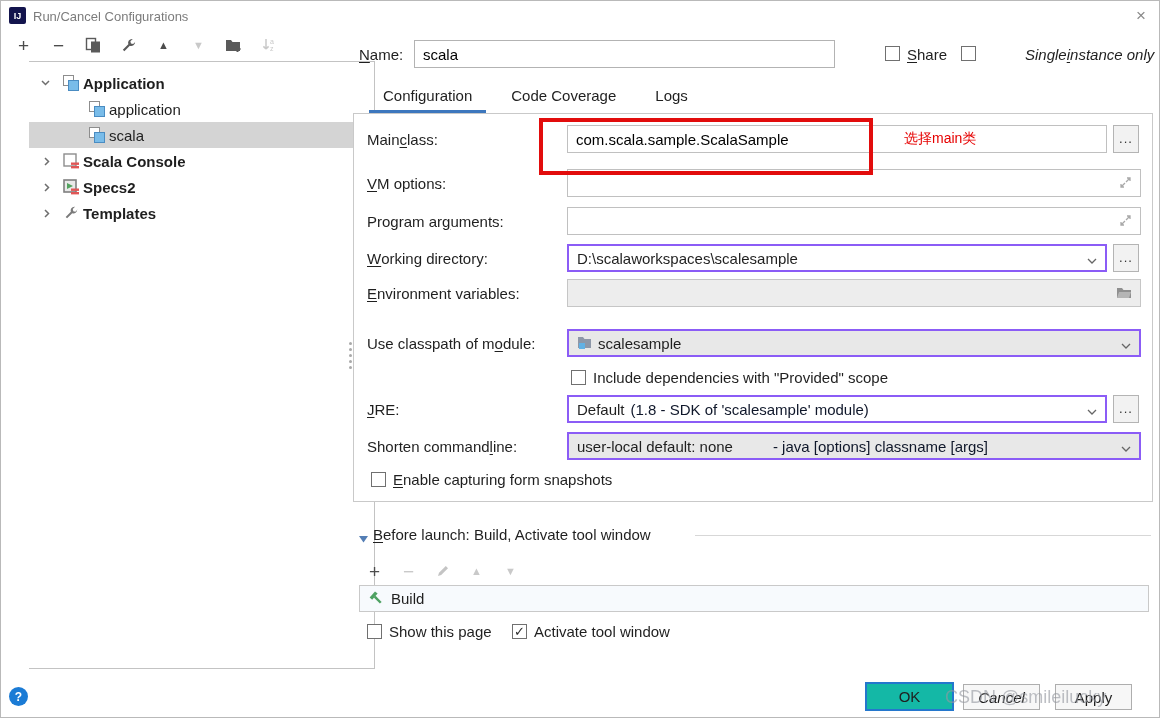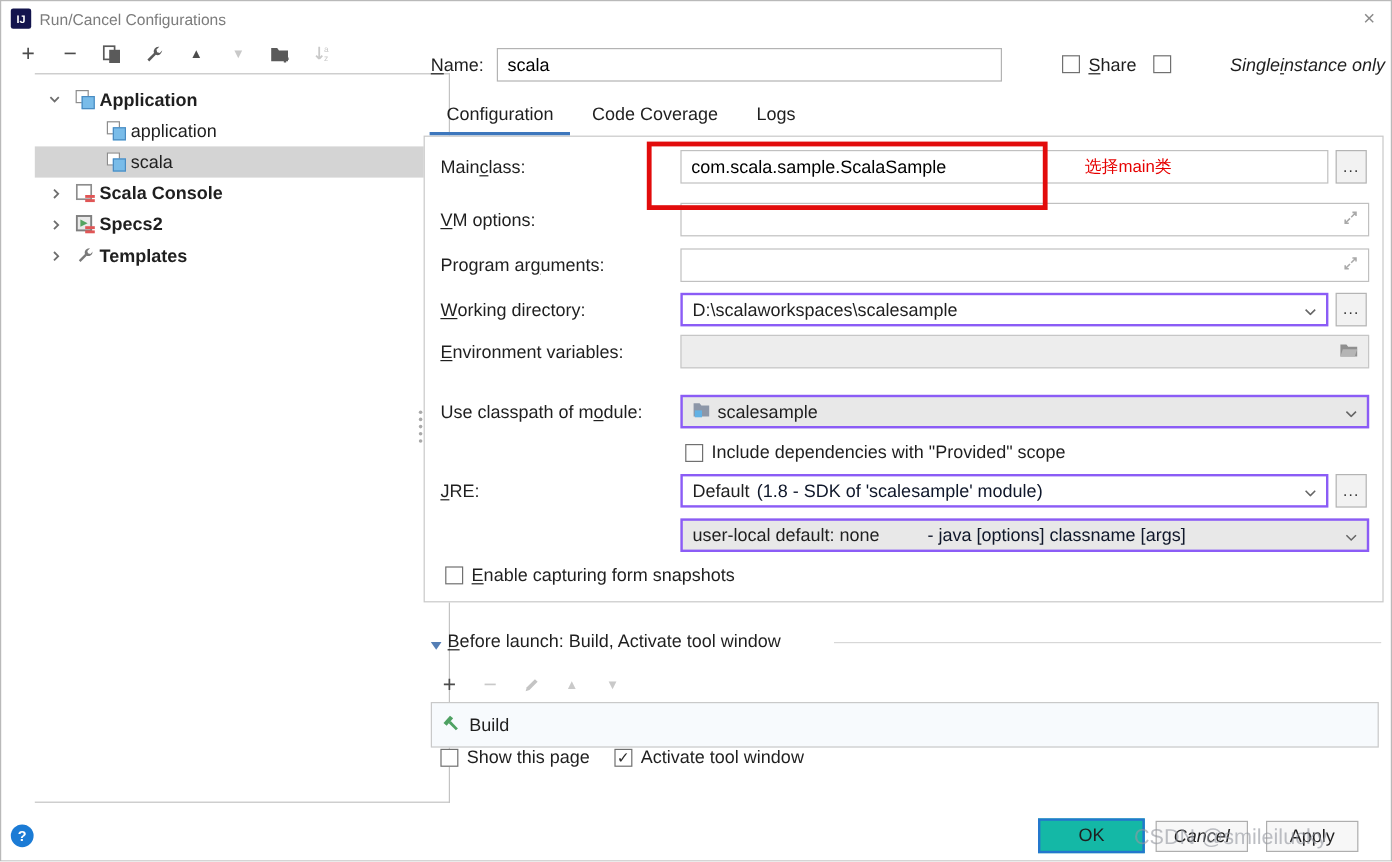--- a/index.html
+++ b/index.html
@@ -204,21 +204,21 @@
       <i></i>
   </div>
 
   <div class="abs flabel" style="left:358px; top:39px;"><u>N</u>ame:</div>
   <input class="abs txt" style="left: 413px; top: 39px; width: 421px; height: 28px;" value="scala">
   <span class="abs cb" style="left:884px; top:45px;"></span>
   <div class="abs flabel" style="left:906px; top:39px;"><u>S</u>hare</div>
   <span class="abs cb" style="left:960px; top:45px;"></span>
   <div class="abs flabel" style="left:1024px; top:39px;font-style:italic;">Single <u>i</u>nstance only</div>
 
-  <div class="abs tbar" style="left:357px; top:80px; gap:4px;">
+  <div class="abs tbar" style="left:368px; top:80px; gap:11px;">
     <div class="tab active">Configuration</div>
     <div class="tab">Code Coverage</div>
     <div class="tab">Logs</div>
   </div>
 
   <div id="formpanel" class="abs" style="left:352px; top:112px; width:800px; height:389px;"></div>
 
   <div class="abs flabel" style="left:366px; top:124px;">Main <u>c</u>lass:</div>
   <input class="abs txt" style="left: 566px; top: 124px; width: 540px; height: 28px; border-color: rgb(192, 192, 192);" value="com.scala.sample.ScalaSample">
   <div class="abs annot" style="left:903px; top:124px;">选择main类</div>
@@ -282,20 +282,21 @@
   <div class="abs combo" style="left:566px; top:394px; width:540px; height:28px;">
     <span>Default</span>
     <span class="hint">(1.8 - SDK of 'scalesample' module)</span>
     <span class="spring"></span>
     <span><svg width="10" height="6" viewBox="0 0 10 6">
           <path d="M1 1l4 4 4-4" stroke="#666" stroke-width="1.3" fill="none"></path>
         </svg></span>
   </div>
   <div class="abs browse" style="left:1112px; top:394px; width:26px; height:28px;">...</div>
 
+  <div class="abs flabel" style="left:366px; top:431px;">Shorten command <u>l</u>ine:</div>
   <div class="abs combo gray" style="left:566px; top:431px; width:574px; height:28px;gap:40px;">
     <span>user-local default: none</span>
     <span class="hint">- java [options] classname [args]</span>
     <span class="spring"></span>
     <span><svg width="10" height="6" viewBox="0 0 10 6">
           <path d="M1 1l4 4 4-4" stroke="#666" stroke-width="1.3" fill="none"></path>
         </svg></span>
   </div>
 
   <div class="abs cbrow" style="left:370px; top:464px;">
@@ -316,21 +317,21 @@
     <div class="tico plusminus g-dim">−</div>
     <div class="tico">
       <svg width="14" height="14" viewBox="0 0 14 14">
           <path d="M2 12l1-3.2L9.8 2 12 4.2 5.2 11 2 12z" fill="#c4c4c4"></path>
         </svg>
     </div>
     <div class="tico tri g-dim">▲</div>
     <div class="tico tri g-dim">▼</div>
   </div>
 
-  <div class="abs buildrow" style="left:358px; top:584px; width:790px; height:38px;">
+  <div class="abs buildrow" style="left:358px; top:584px; width:790px; height:27px;">
     <span>
       <svg width="16" height="16" viewBox="0 0 16 16">
           <path d="M2.6 8.6 8 2.4l2.6 2.2-5.4 6.2z" fill="#4ea162"></path>
           <path d="M8.6 6.8l6 6.2-1.7 1.6-6.1-6z" fill="#4ea162"></path>
         </svg>
     </span>
     <span>Build</span>
   </div>
 
   <div class="abs cbrow" style="left:366px; top:616px;">

